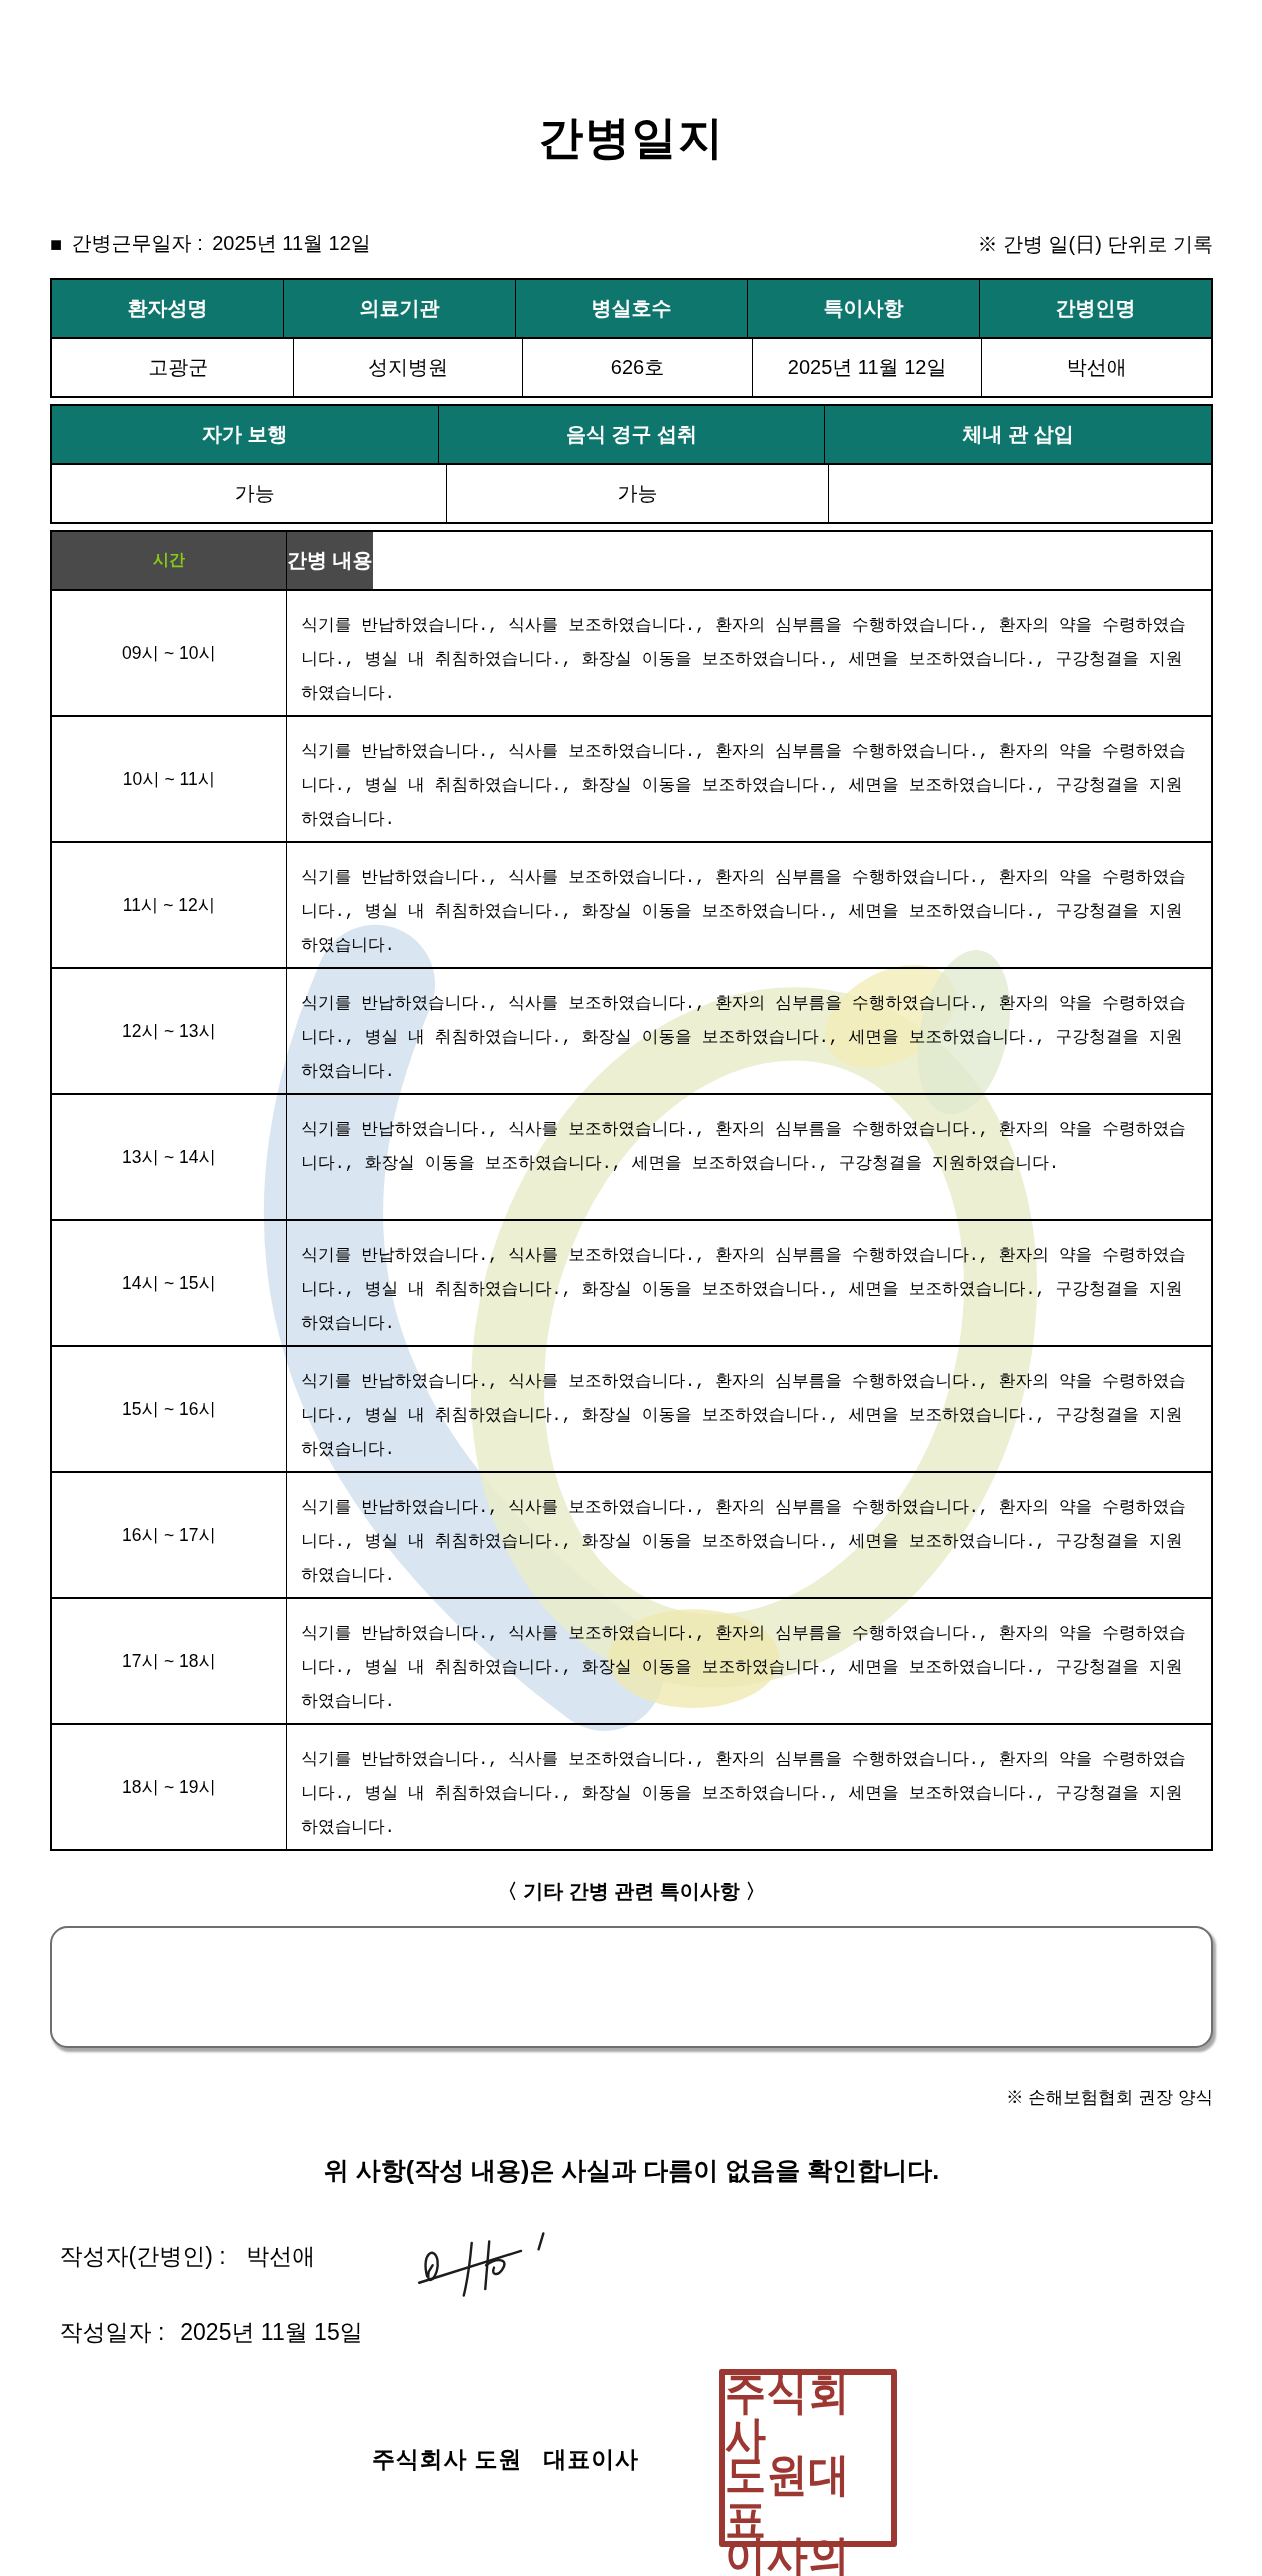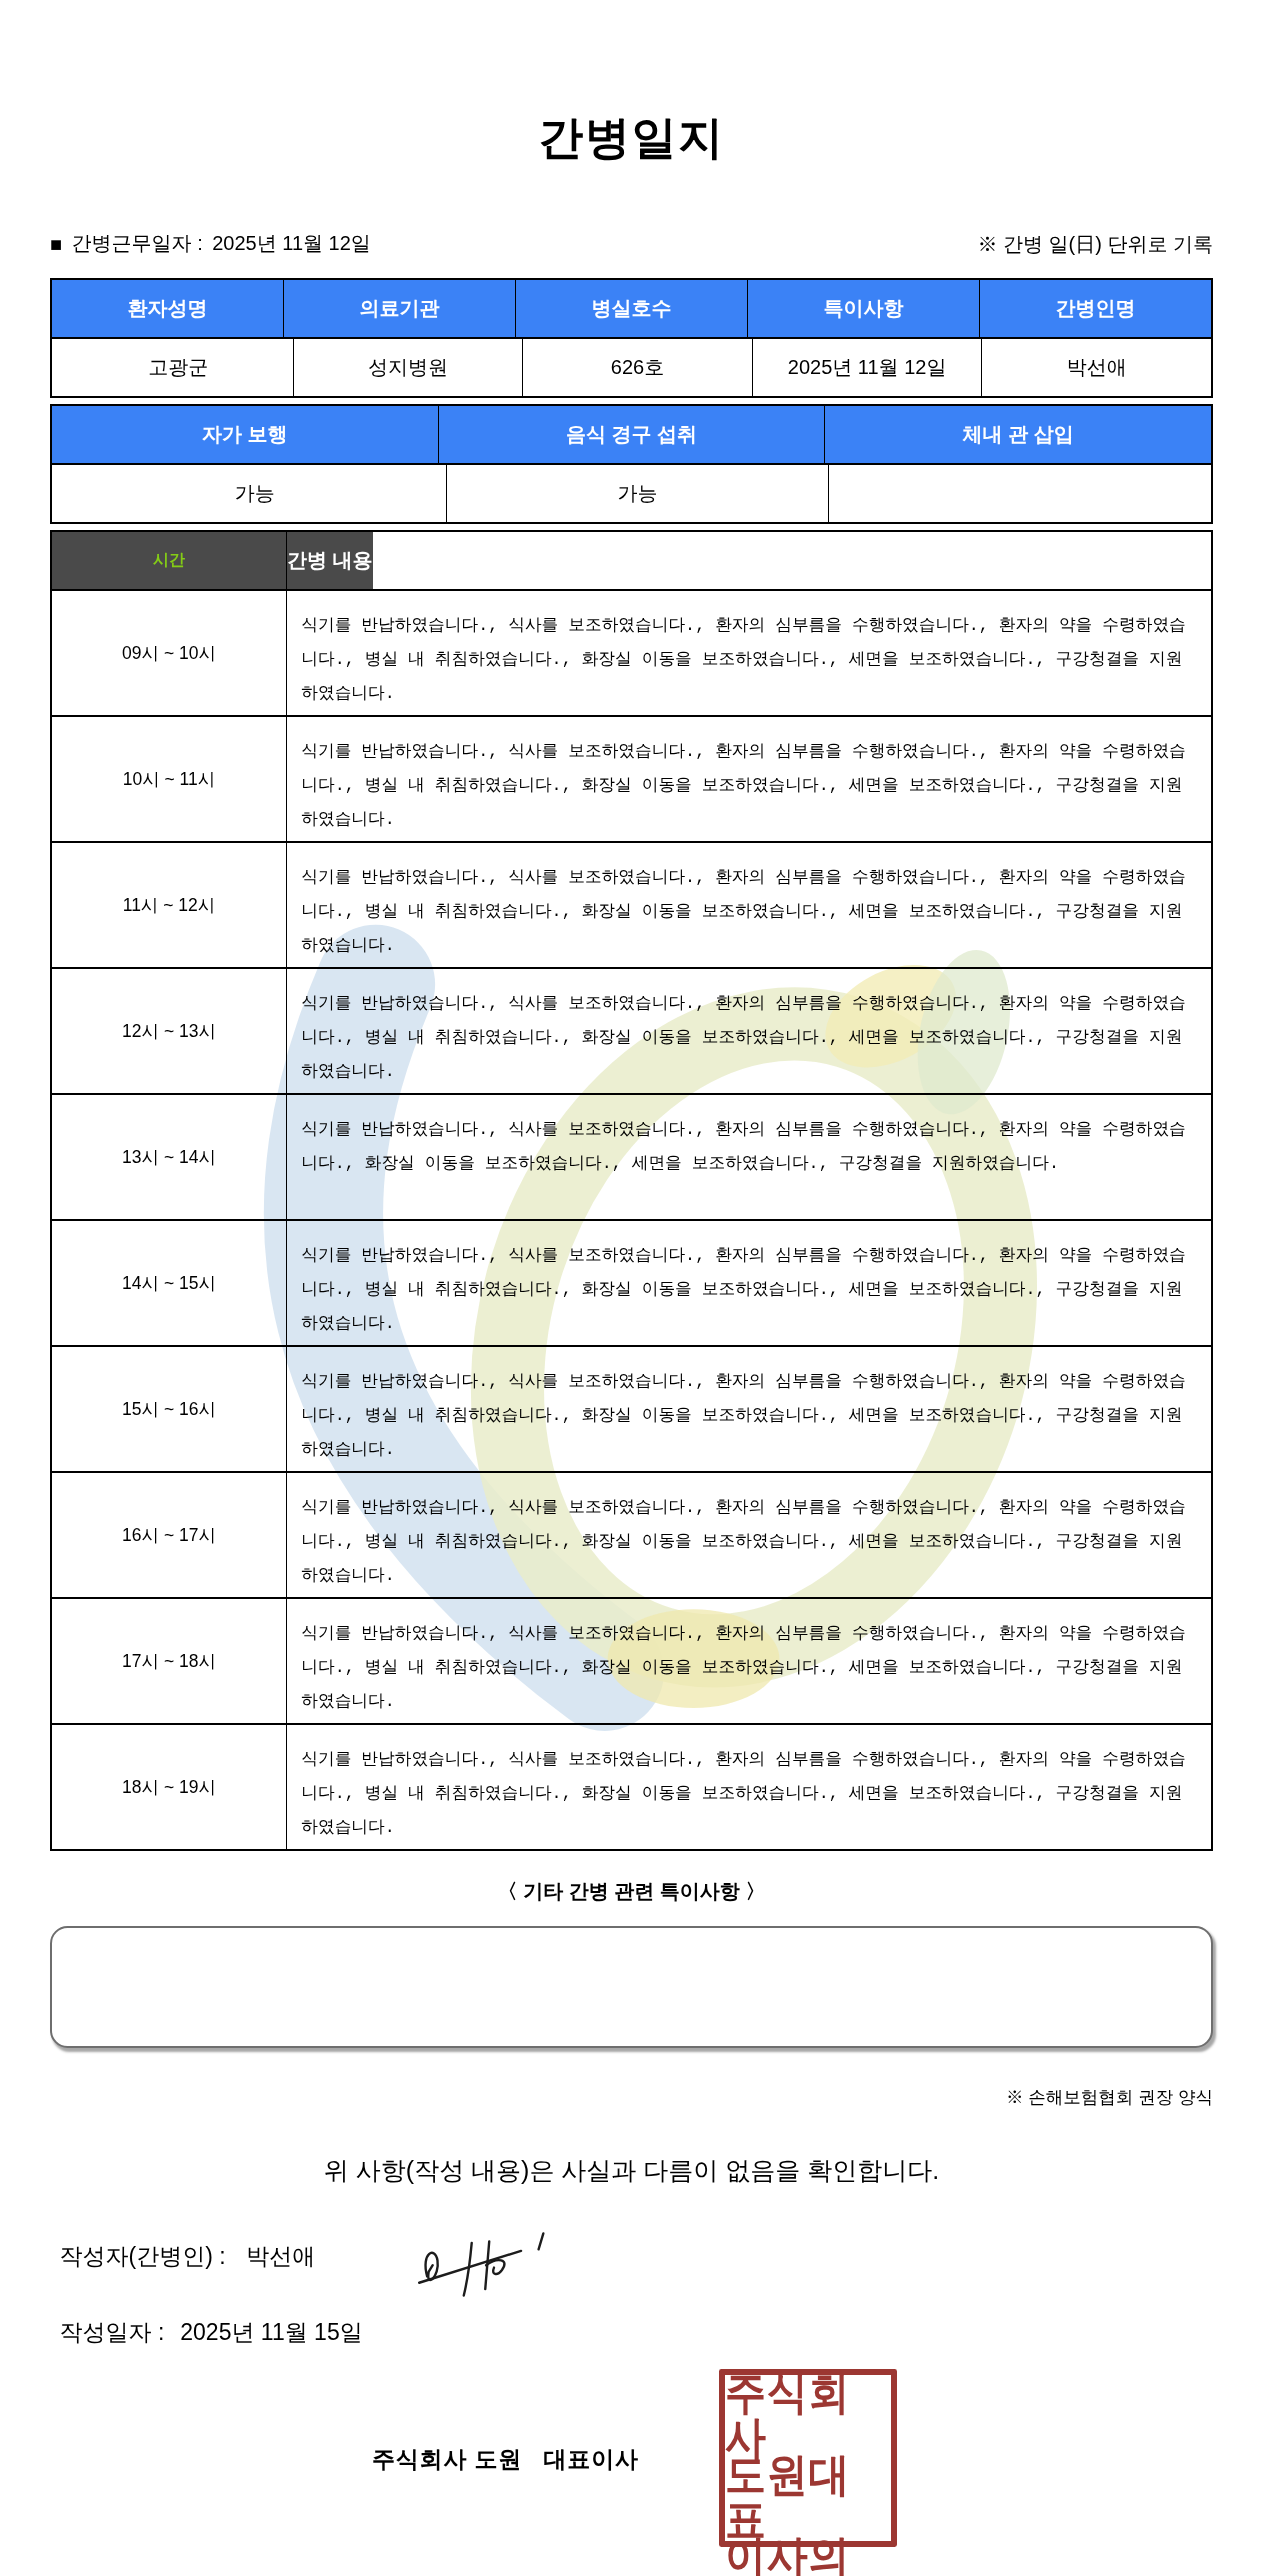--- a/index.html
+++ b/index.html
@@ -18,36 +18,36 @@
   .meta-left { display:flex; align-items:center; gap:9.5px; }
   .bullet-square { font-size:20px; line-height:1; }
 
   .tbl { margin:0 50px; border:2.4px solid #000; background:transparent; }
   .tbl-first { margin-top:20px; }
   .tbl-gap { margin-top:6.4px; }
   .trow { display:flex; }
   .trow + .trow { border-top:2.4px solid #000;padding-left:12px; }
   .tcell { flex:1; height:57px; display:flex; align-items:center; justify-content:center; font-size:20px; background:transparent; }
   .tcell + .tcell { border-left:1.6px solid #000; }
-  .thead .tcell { background:#3b82f6; color:#fff; font-weight:700; }
+  .thead .tcell { background:#0f766e; color:#fff; font-weight:700; }
 
   .care-head { display:flex; }
   .care-head .time-c { background:#4a4a4a; color:#84cc16; font-weight:700; font-size:16px; }
   .care-head .cont-c { background:#4a4a4a; color:#fff; font-weight:700; font-size:20px; display:flex; align-items:center; justify-content:center; height:57px; }
   .care-row { display:flex; border-top:2.4px solid #000; }
   .time-c { width:235px; flex:0 0 235px; border-right:1.6px solid #000; display:flex; align-items:center; justify-content:center; font-size:17.5px; height:57px; }
   .care-row .time-c, .care-row .cont-c { height:124px; }
   .care-row .cont-c { flex:1; font-size:16.7px; line-height:34px; padding:17.5px 12.7px 0 14.3px; text-align:left; display:block;font-family:Liberation Mono, monospace; }
 
   .notes-caption { margin-top:27px; text-align:center; font-size:20px; font-weight:700; }
   .notes-box { margin:20.7px 50px 0 50px; height:122px; border:2.4px solid #6e6e6e; border-radius:17.5px;
                box-shadow:2.4px 3.2px 2.4px rgba(0,0,0,0.35); background:#fff; font-size:17.5px; padding:11px 16px; }
   .form-note { margin:37px 50px 0 50px; text-align:right; font-size:17.5px; }
 
-  .confirm-line { margin-top:45px; text-align:center; font-size:25px; font-weight:400; }
+  .confirm-line { margin-top:45px; text-align:center; font-size:25px; font-weight:700; }
 
   .writer-row { position:relative; margin:54px 50px 0 50px; padding-left:9.5px; font-size:23px; }
   .writer-name { margin-left:20.7px; }
   .signature-svg { position:absolute; left:366px; top:-11px; }
 
   .date-row { margin:45px 50px 0 50px; padding-left:9.5px; font-size:23px; }
   .date-value { margin-left:16px; }
 
   .company-block { position:relative; margin:16px 50px 0 50px; height:199px; }
   .company-line { position:absolute; left:322px; top:80px; font-size:23px; font-weight:700; letter-spacing:0.8px; white-space:pre; }

